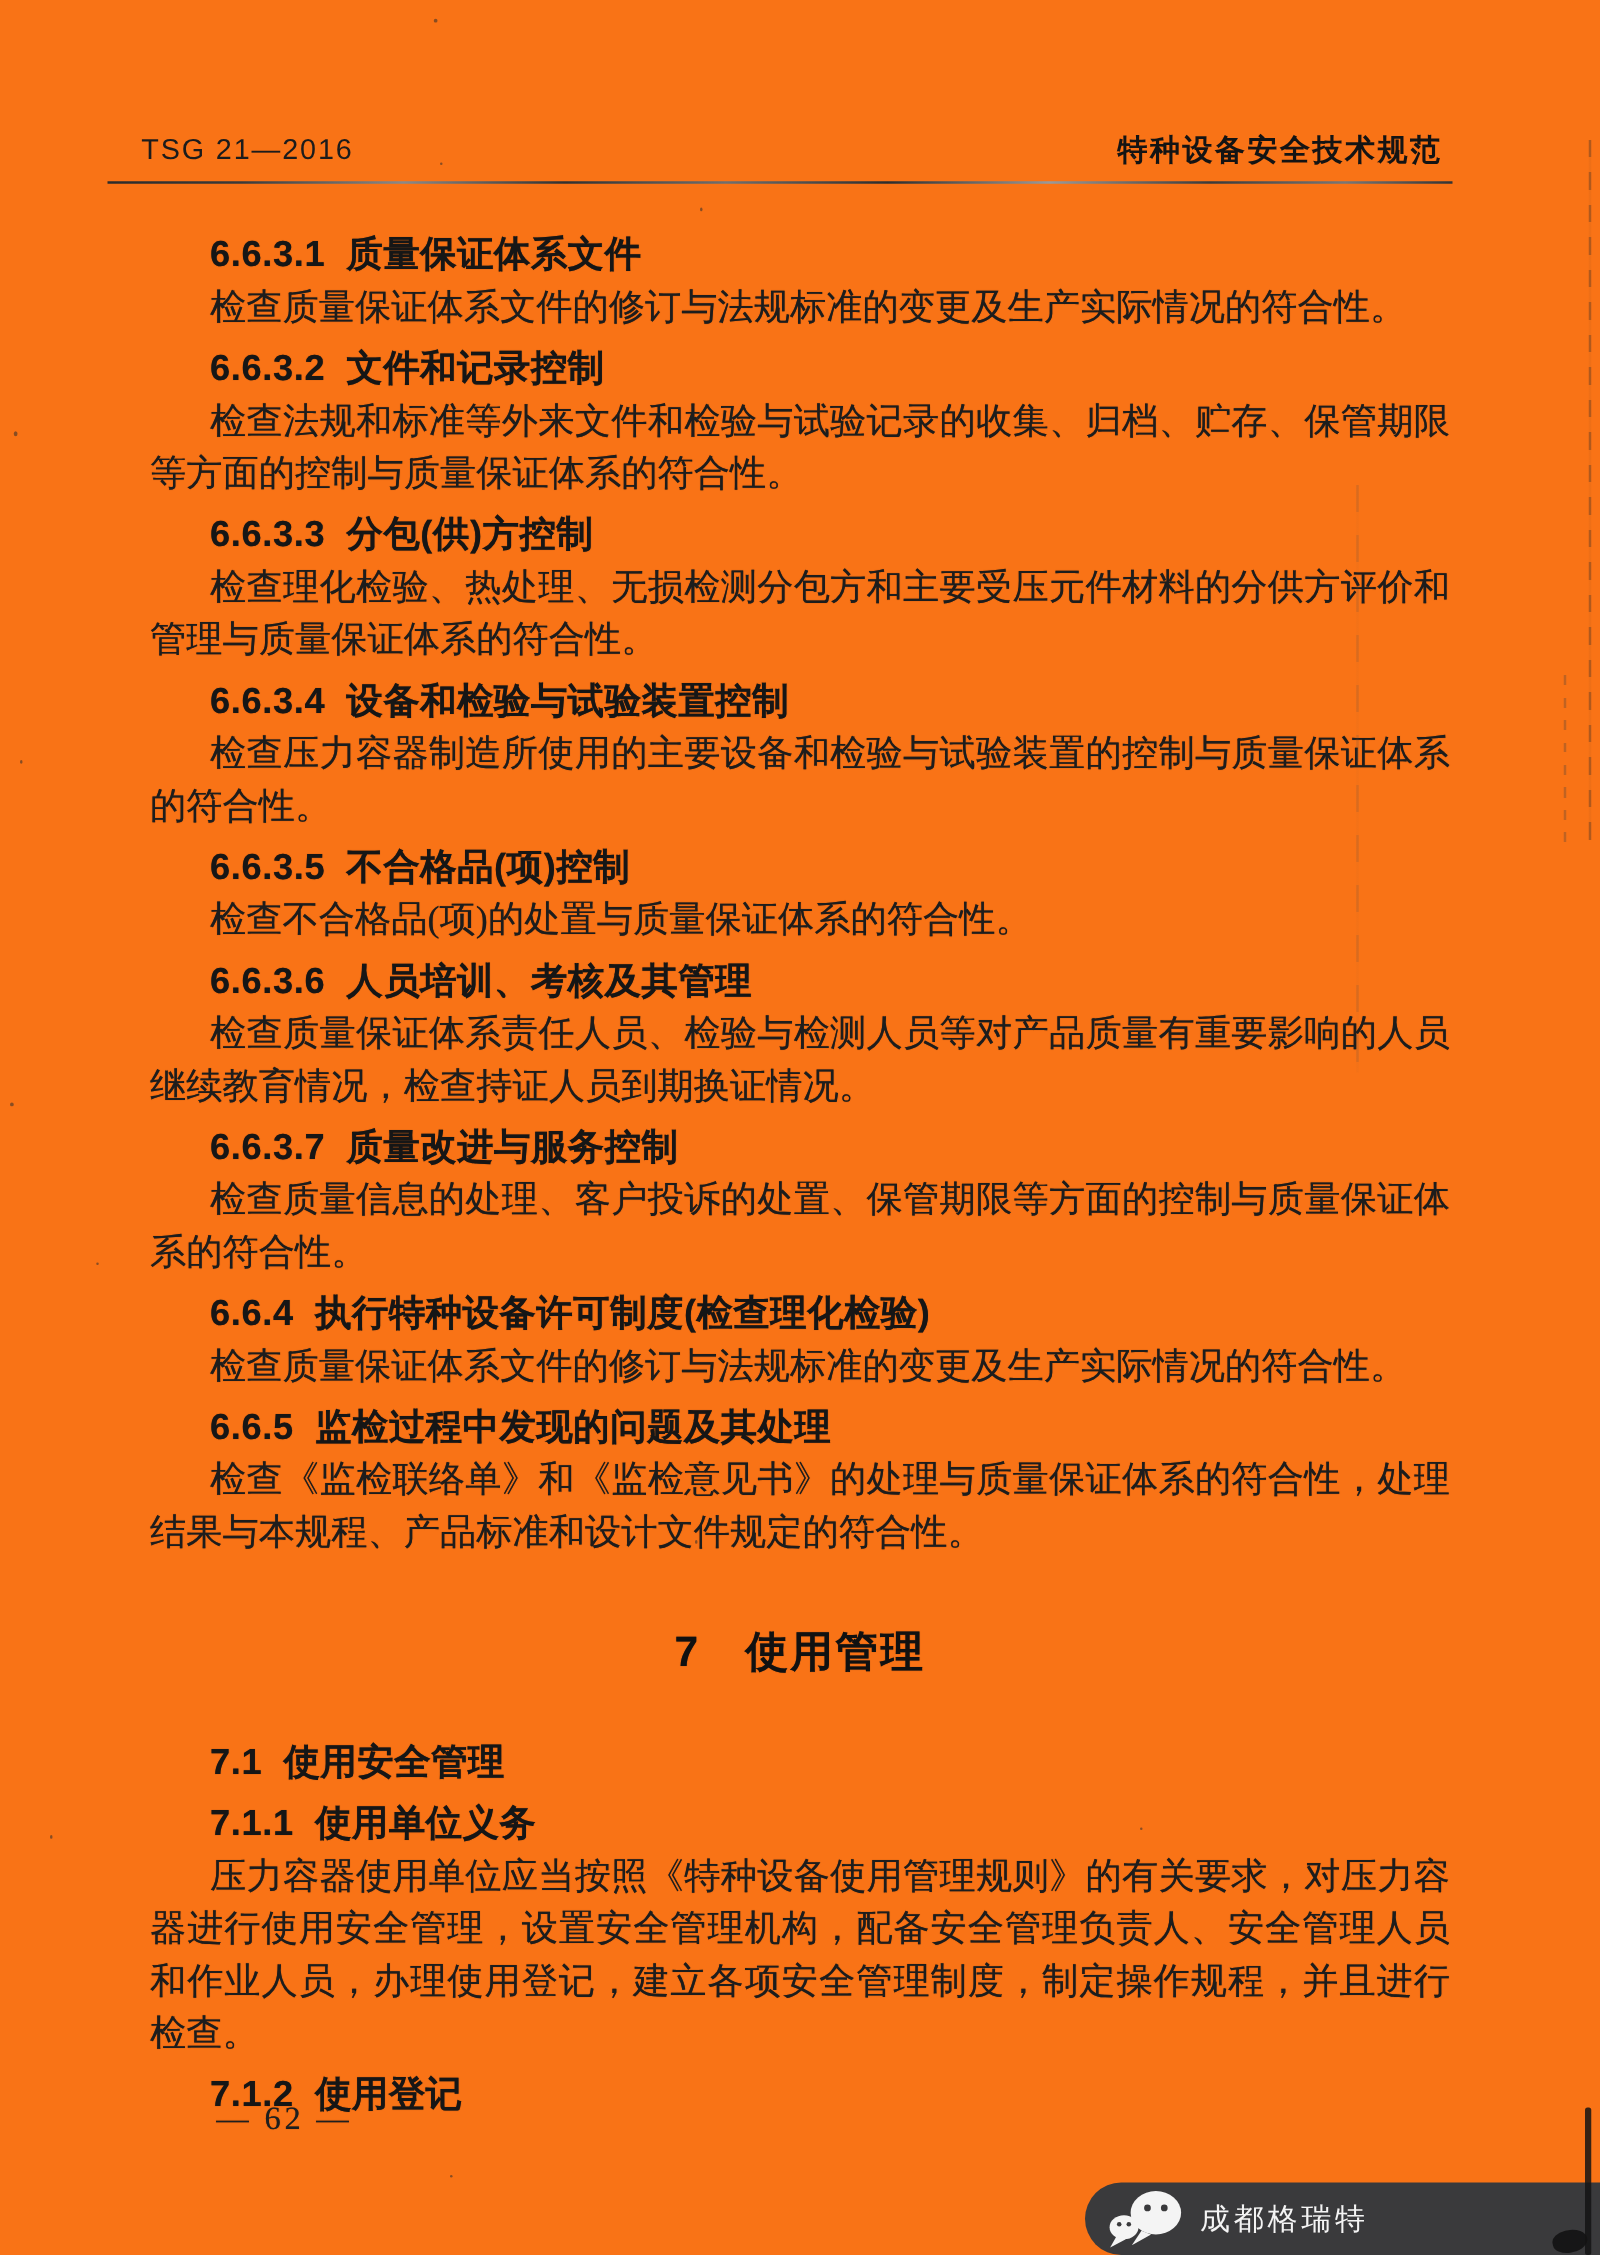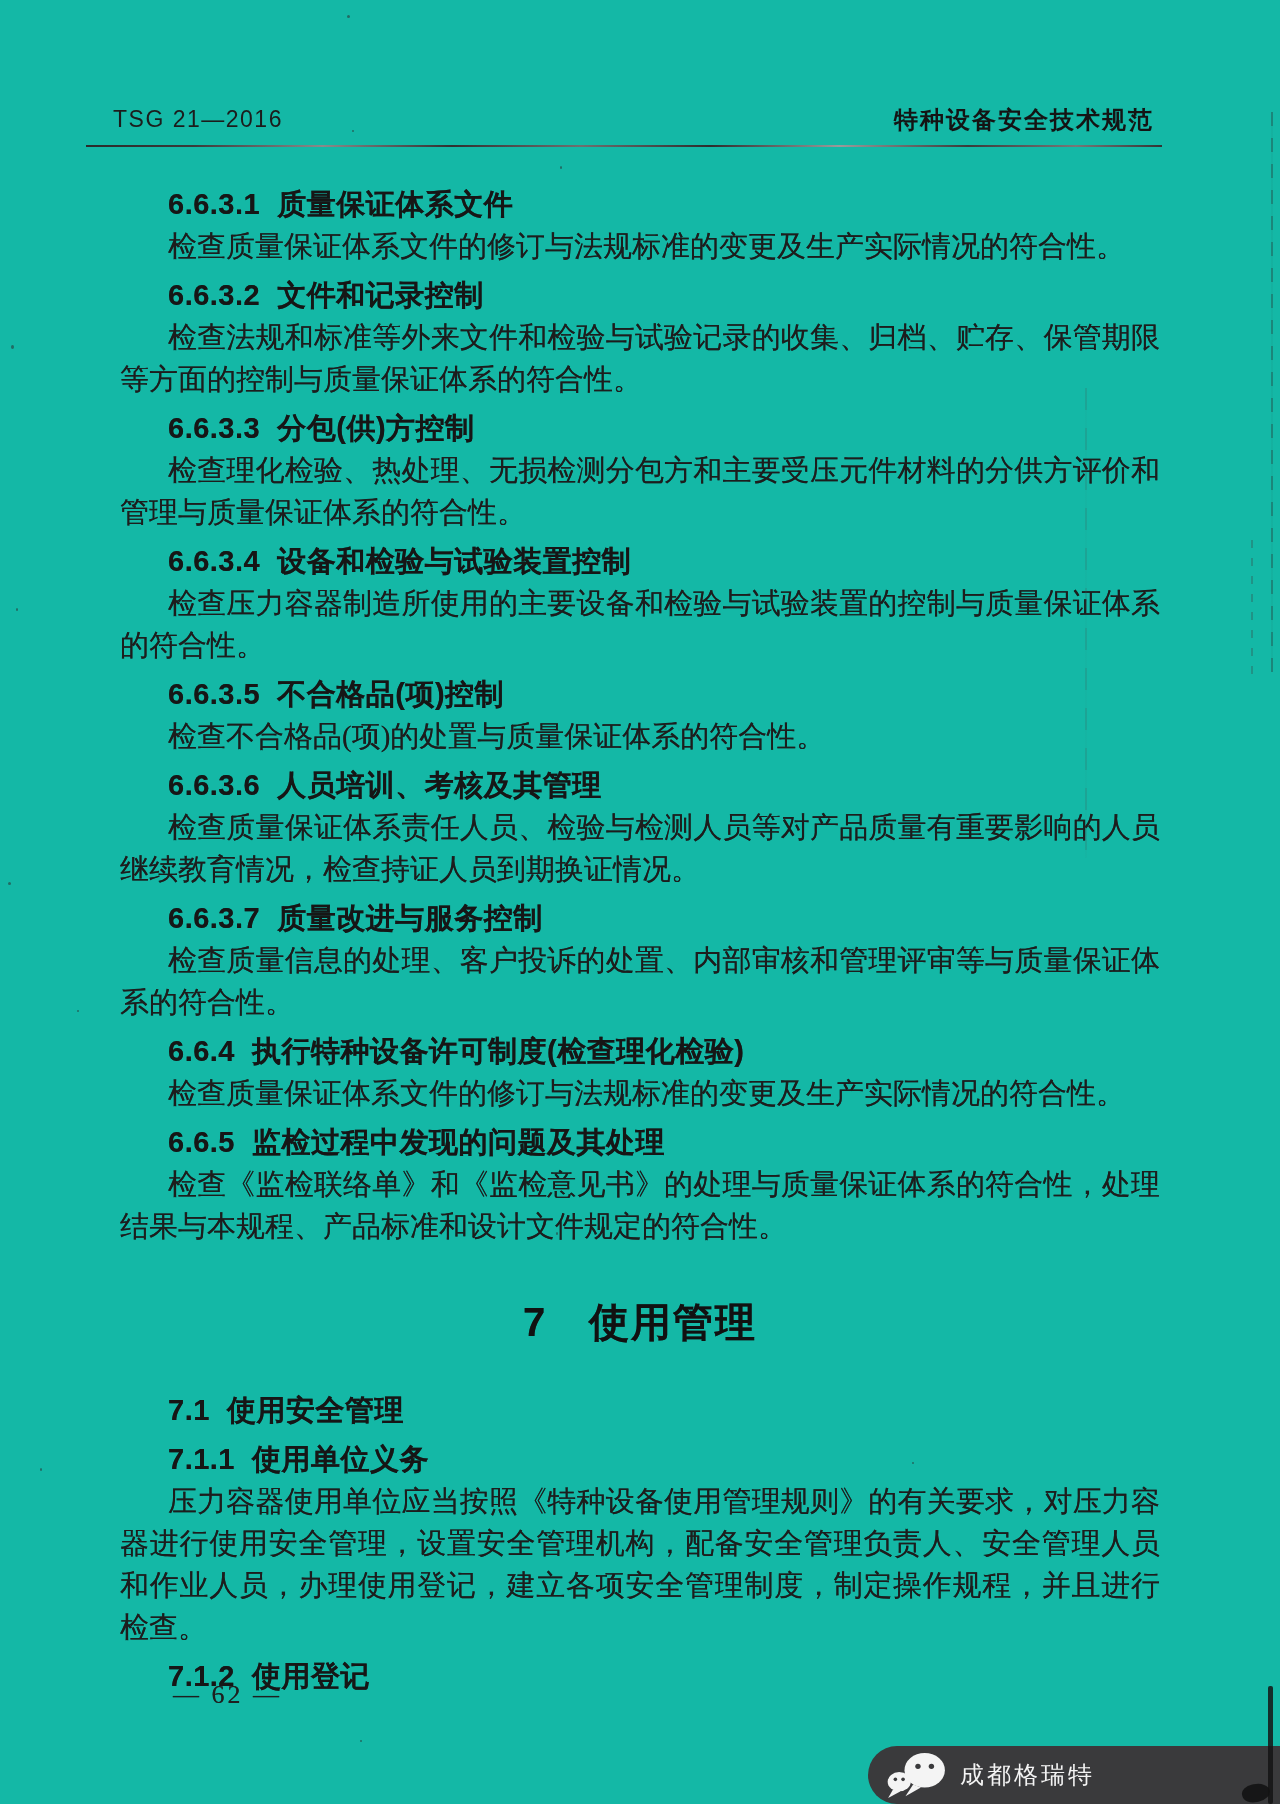--- a/index.html
+++ b/index.html
@@ -2,21 +2,21 @@
 <html lang="zh"><head>
 <meta charset="utf-8">
 <style>
   html,body{margin:0;padding:0;}
   body{
     width:1280px;height:1804px;position:relative;overflow:hidden;
     background:#e9e9e7;
     font-family:"Liberation Serif","DejaVu Serif",serif;
   }
   .page{
-    position:absolute;inset:0;background:#14b8a6;
+    position:absolute;inset:0;background:#f97316;
   }
   
   .header-code{
     position:absolute;left:113px;top:106px;
     font-family:"Liberation Sans","DejaVu Sans",sans-serif;
     font-size:23px;letter-spacing:1.5px;color:#1c1c1c;font-weight:500;
   }
   .header-title{
     position:absolute;right:126px;top:104px;
     font-family:"Liberation Sans","DejaVu Sans",sans-serif;
@@ -35,21 +35,21 @@
   }
   .blk-para{margin:0;text-indent:48px;}
   .blk-heading{
     margin:7px 0 0 0;text-indent:48px;white-space:pre-wrap;
     font-family:"Liberation Sans","DejaVu Sans",sans-serif;
     font-weight:600;letter-spacing:.5px;color:#161616;
   }
   .blk-chapter{
     margin:54px 0 46px 0;text-indent:0;text-align:center;
     font-family:"Liberation Sans","DejaVu Sans",sans-serif;
-    font-size:40px;font-weight:bold;letter-spacing:2px;color:#111;
+    font-size:34px;font-weight:bold;letter-spacing:2px;color:#111;
   }
   
   .footer{
     position:absolute;left:134px;top:1680px;
     font-size:26px;letter-spacing:3px;color:#1f1f1f;
     text-shadow:0 0 .6px rgba(25,25,25,.7);
     margin-left:39px;
   }
   
   .watermark{
@@ -103,21 +103,21 @@
       <div class="blk-para">检查法规和标准等外来文件和检验与试验记录的收集、归档、贮存、保管期限等方面的控制与质量保证体系的符合性。</div>
       <div class="blk-heading">6.6.3.3  分包(供)方控制</div>
       <div class="blk-para">检查理化检验、热处理、无损检测分包方和主要受压元件材料的分供方评价和管理与质量保证体系的符合性。</div>
       <div class="blk-heading">6.6.3.4  设备和检验与试验装置控制</div>
       <div class="blk-para">检查压力容器制造所使用的主要设备和检验与试验装置的控制与质量保证体系的符合性。</div>
       <div class="blk-heading">6.6.3.5  不合格品(项)控制</div>
       <div class="blk-para">检查不合格品(项)的处置与质量保证体系的符合性。</div>
       <div class="blk-heading">6.6.3.6  人员培训、考核及其管理</div>
       <div class="blk-para">检查质量保证体系责任人员、检验与检测人员等对产品质量有重要影响的人员继续教育情况，检查持证人员到期换证情况。</div>
       <div class="blk-heading">6.6.3.7  质量改进与服务控制</div>
-      <div class="blk-para">检查质量信息的处理、客户投诉的处置、内部审核和管理评审等与质量保证体系的符合性。</div>
+      <div class="blk-para">检查质量信息的处理、客户投诉的处置、保管期限等方面的控制与质量保证体系的符合性。</div>
       <div class="blk-heading">6.6.4  执行特种设备许可制度(检查理化检验)</div>
       <div class="blk-para">检查质量保证体系文件的修订与法规标准的变更及生产实际情况的符合性。</div>
       <div class="blk-heading">6.6.5  监检过程中发现的问题及其处理</div>
       <div class="blk-para">检查《监检联络单》和《监检意见书》的处理与质量保证体系的符合性，处理结果与本规程、产品标准和设计文件规定的符合性。</div>
       <div class="blk-chapter">7　使用管理</div>
       <div class="blk-heading">7.1  使用安全管理</div>
       <div class="blk-heading">7.1.1  使用单位义务</div>
       <div class="blk-para">压力容器使用单位应当按照《特种设备使用管理规则》的有关要求，对压力容器进行使用安全管理，设置安全管理机构，配备安全管理负责人、安全管理人员和作业人员，办理使用登记，建立各项安全管理制度，制定操作规程，并且进行检查。</div>
       <div class="blk-heading">7.1.2  使用登记</div>
     </main>

